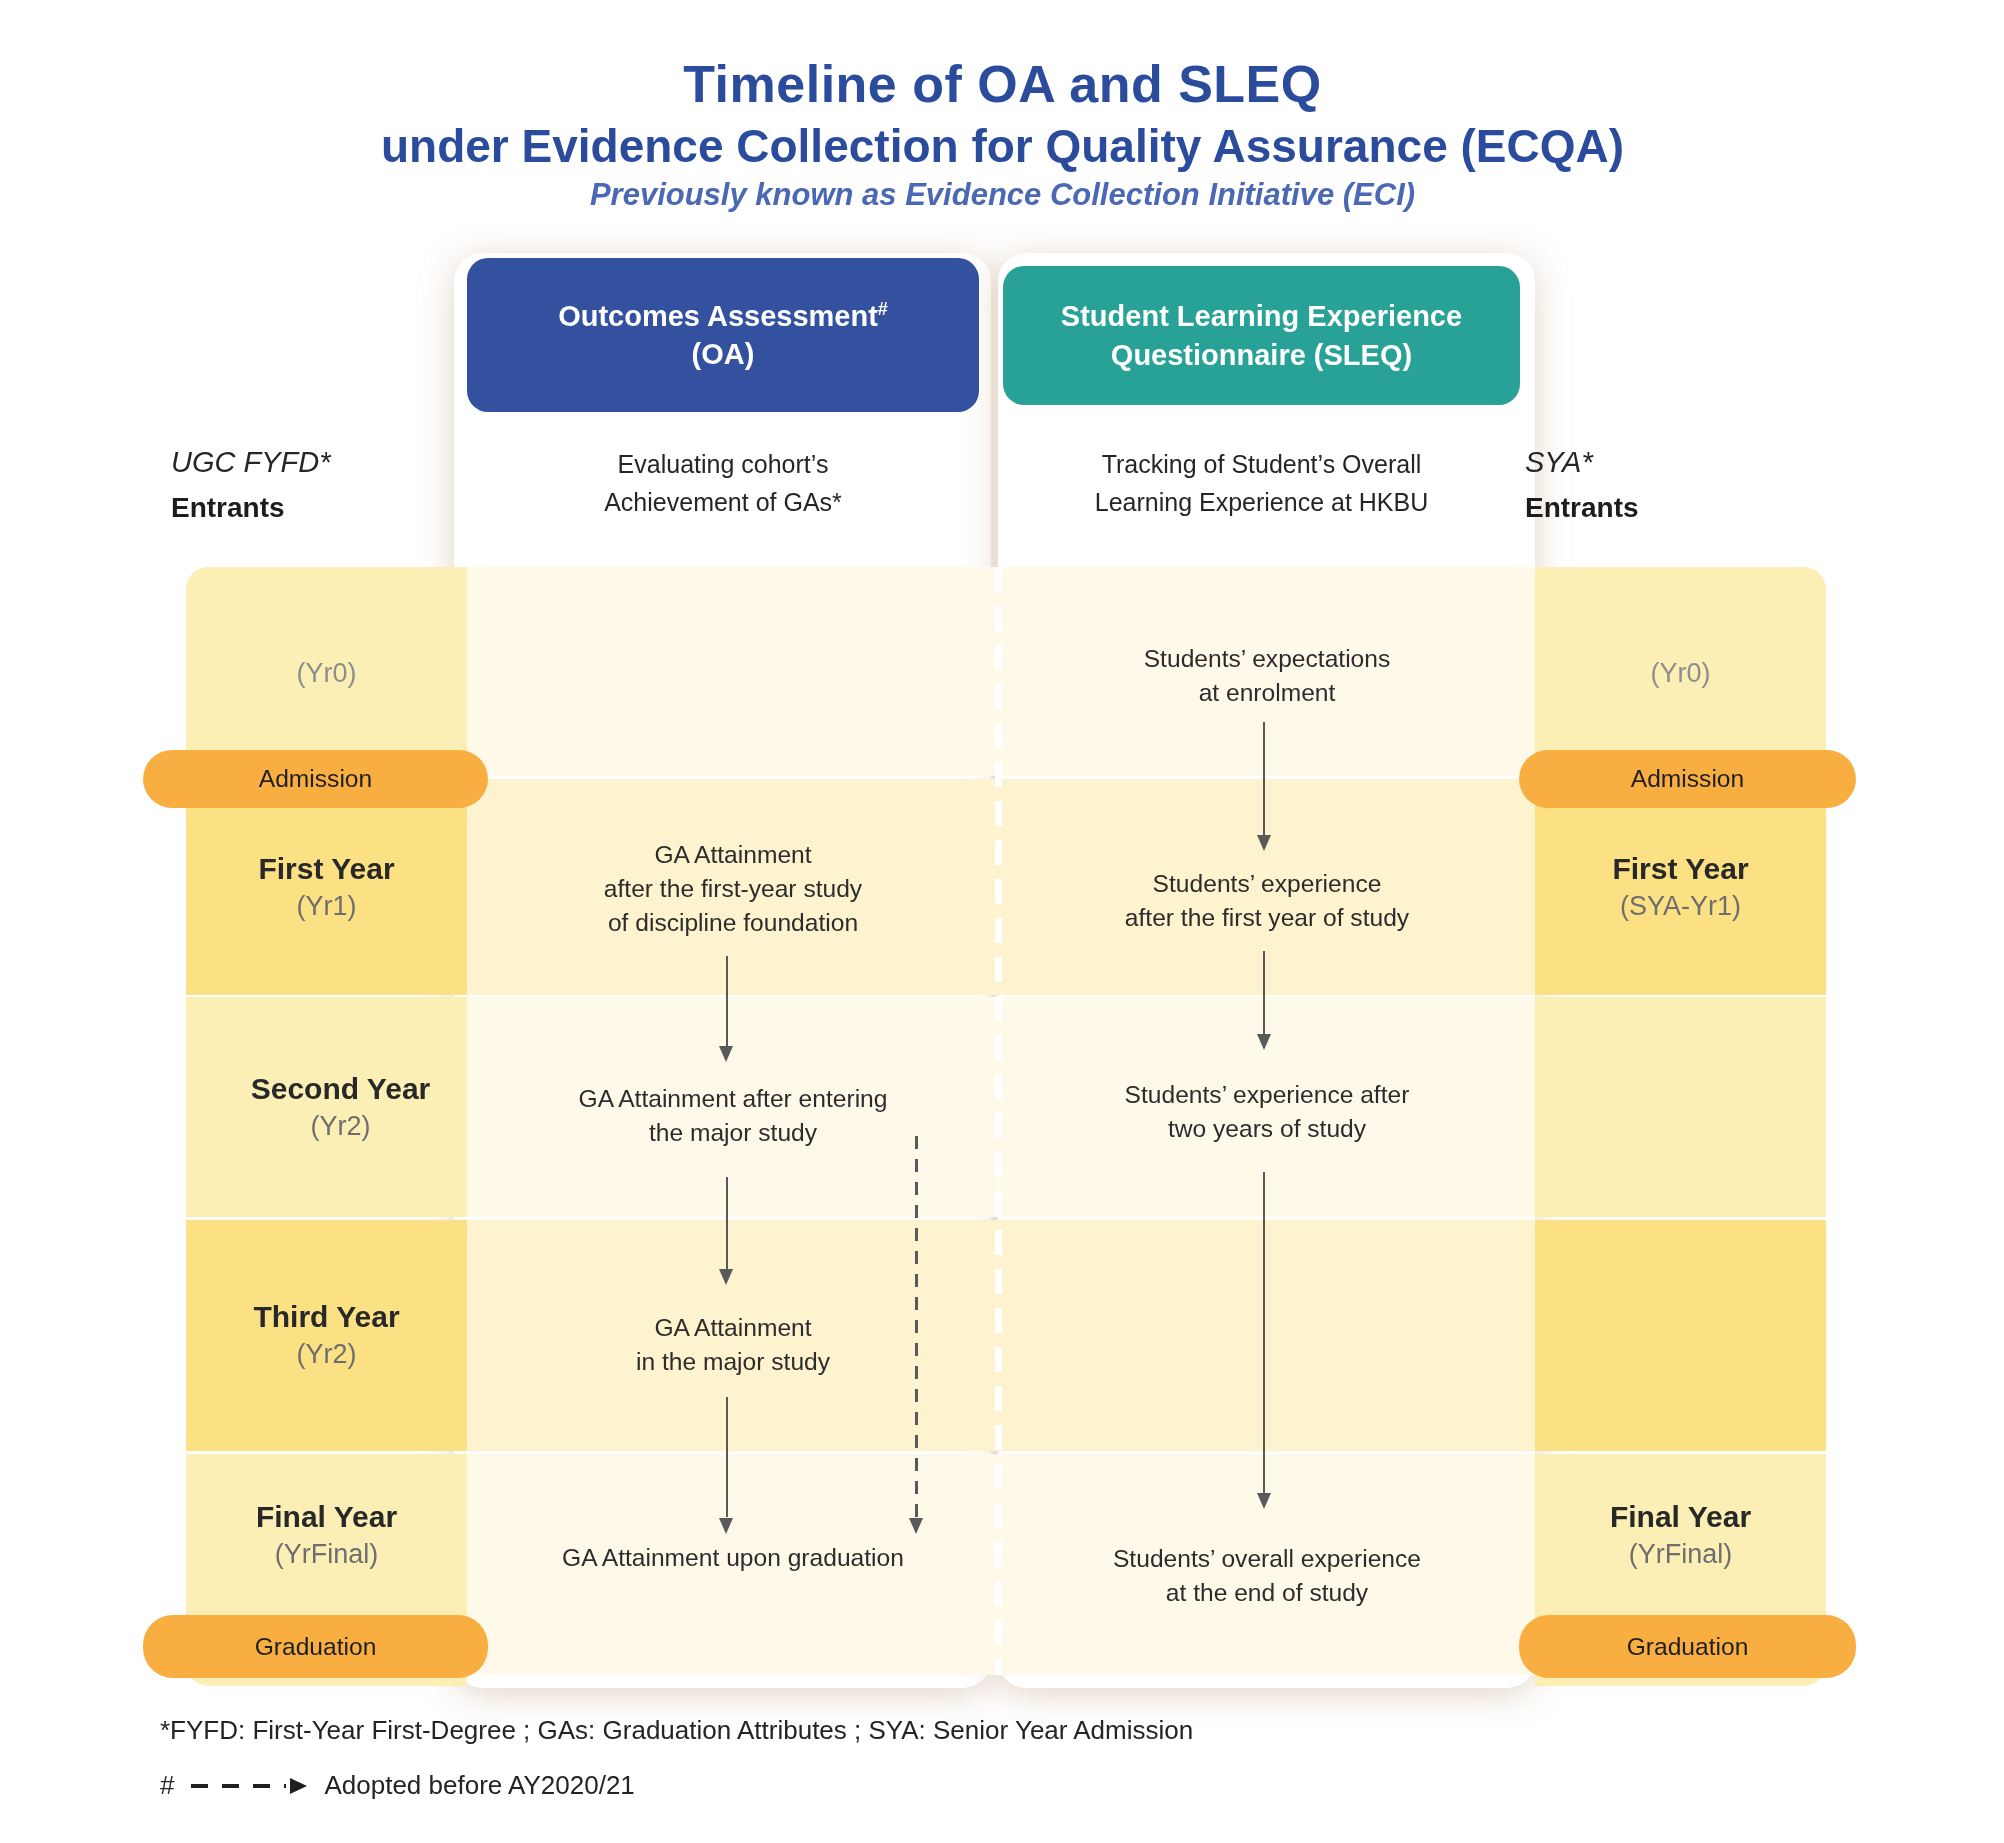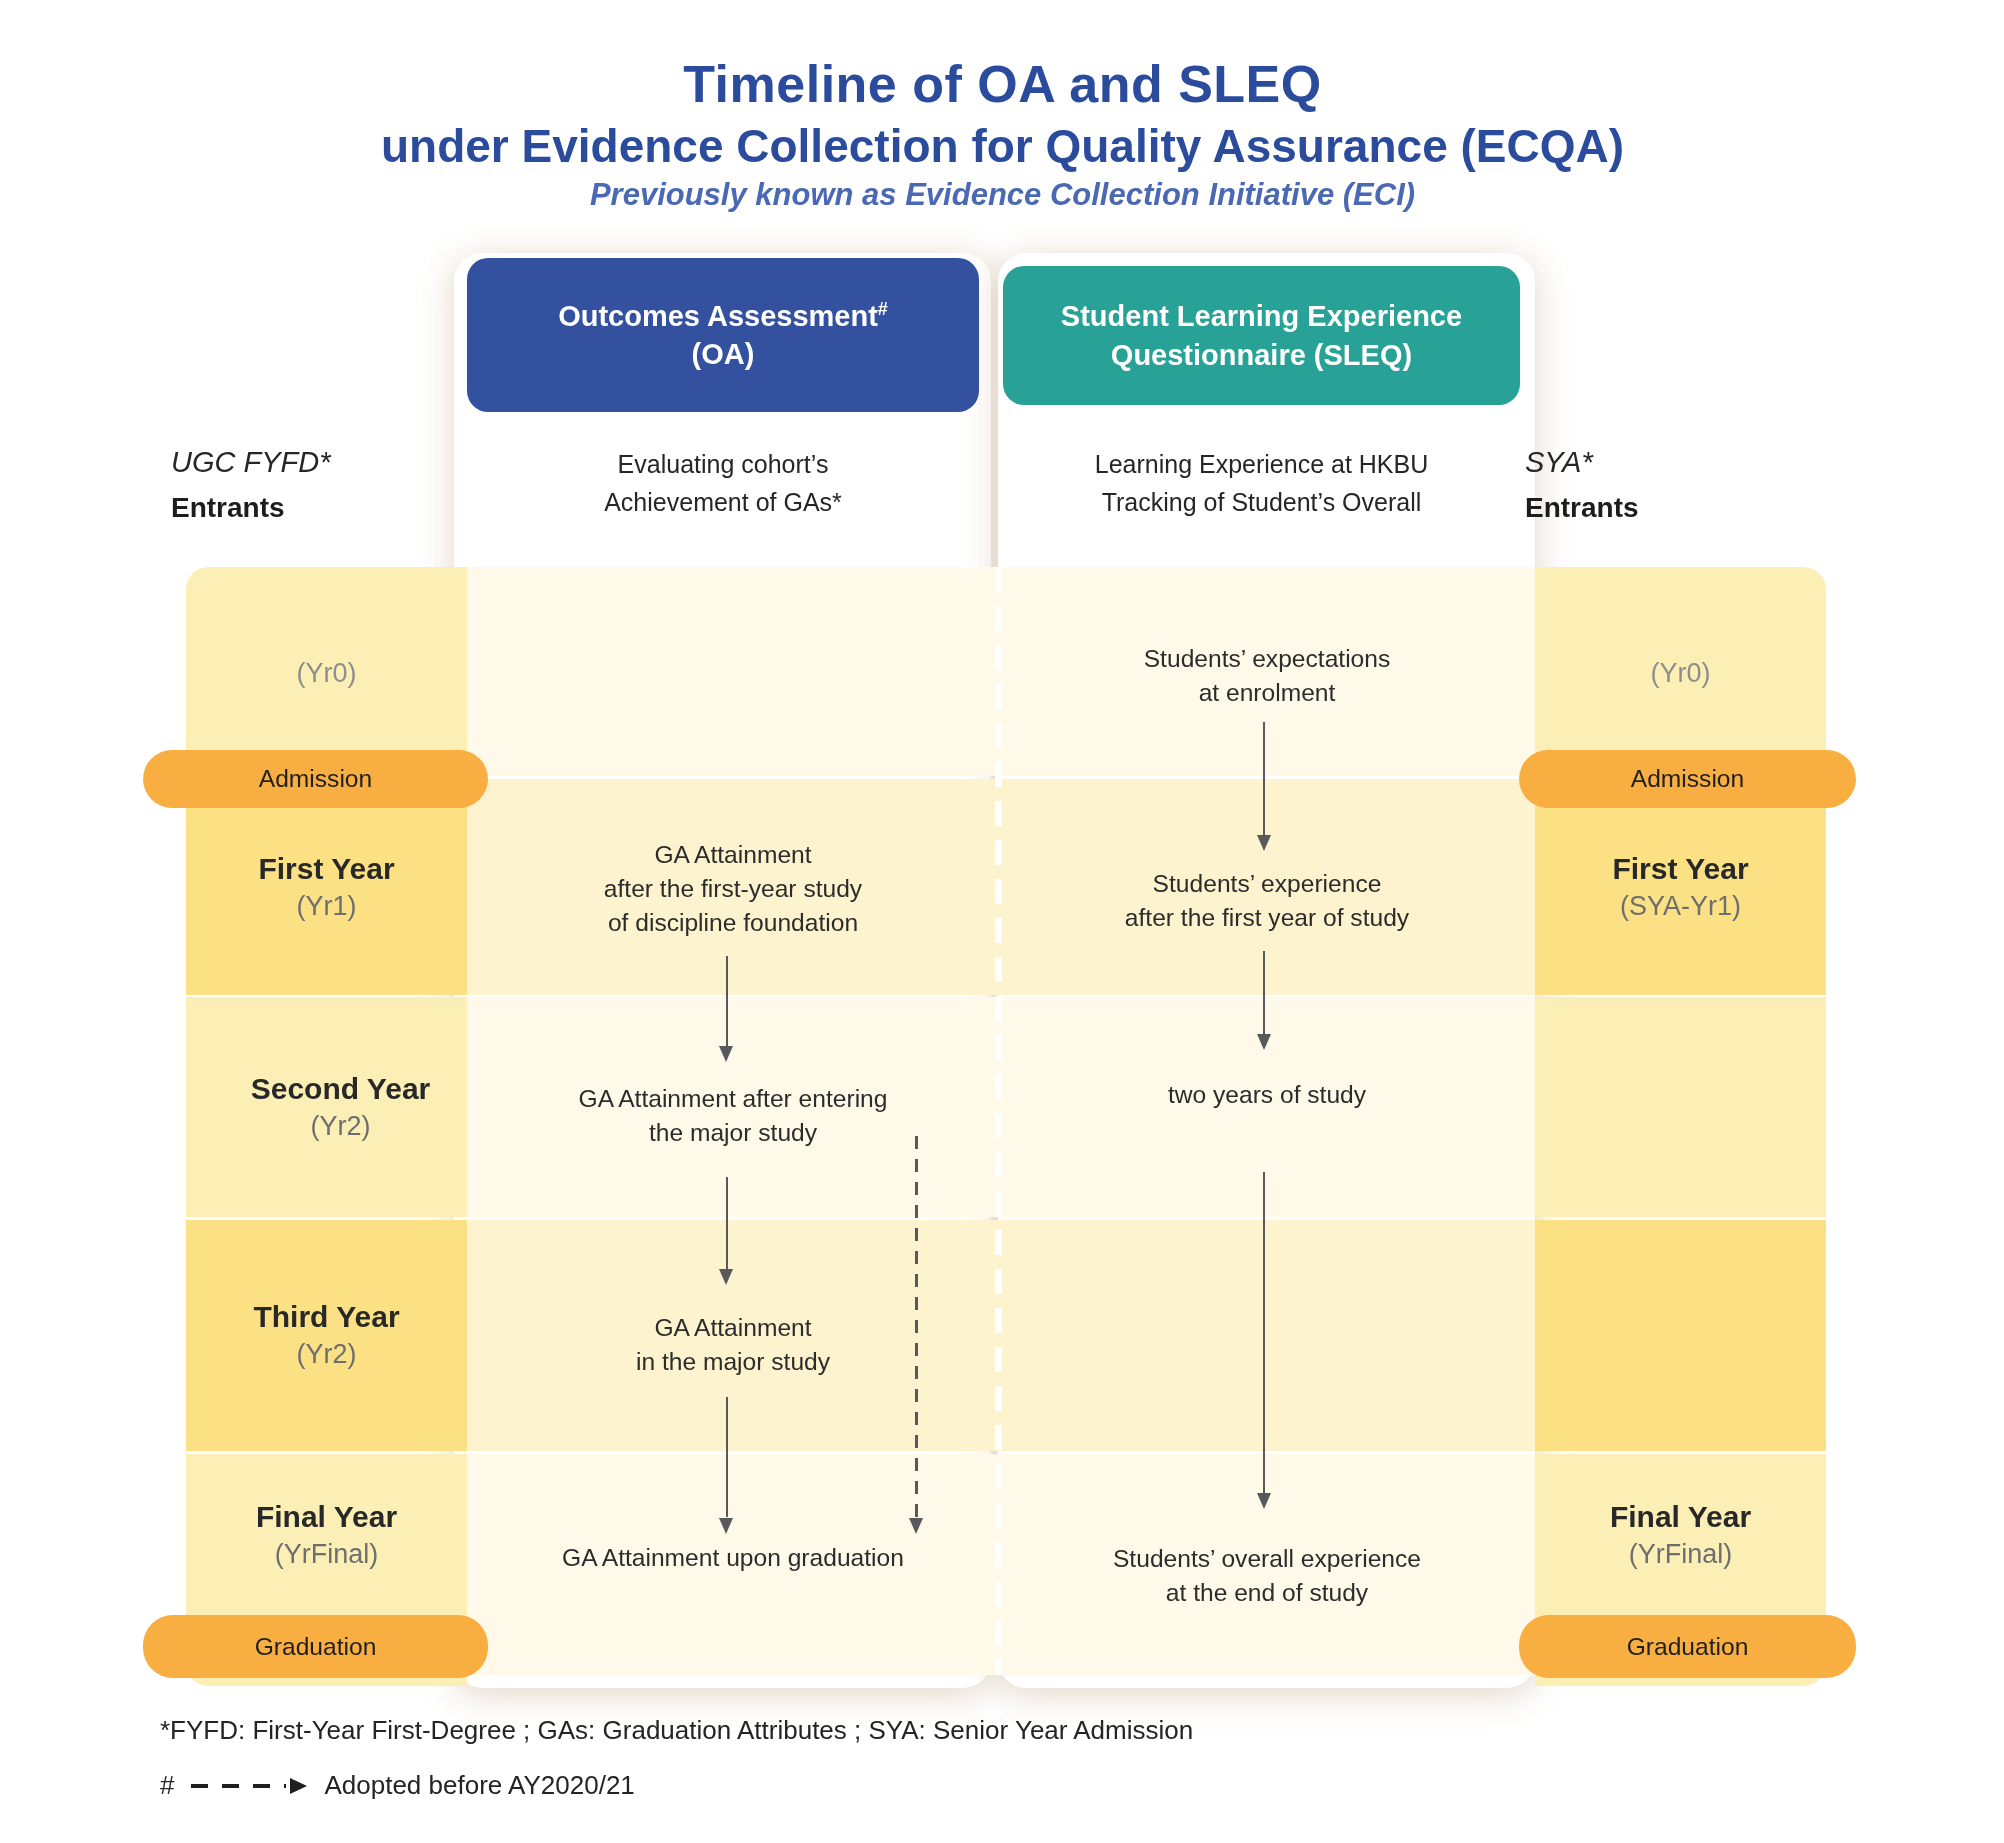--- a/index.html
+++ b/index.html
@@ -107,22 +107,22 @@
   <div class="abs hdr hdr-sleq">
     <span>Student Learning Experience</span>
     <span>Questionnaire (SLEQ)</span>
   </div>
 
   <div class="abs hdr-desc desc-oa">
     <span style="display:block">Evaluating cohort’s</span>
     <span style="display:block">Achievement of GAs*</span>
   </div>
   <div class="abs hdr-desc desc-sleq">
+    <span style="display:block">Tracking of Student’s Overall</span>
     <span style="display:block">Learning Experience at HKBU</span>
-    <span style="display:block">Tracking of Student’s Overall</span>
   </div>
 
   <div class="abs entrants entrants-left">
     <span class="it">UGC FYFD*</span>
     <span class="bd">Entrants</span>
   </div>
   <div class="abs entrants entrants-right">
     <span class="it">SYA*</span>
     <span class="bd">Entrants</span>
   </div>
@@ -203,20 +203,21 @@
 
   <div class="abs ctext" style="left:1016px;top:642px;width:502px;">
     <span>Students’ expectations</span>
     <span>at enrolment</span>
   </div>
   <div class="abs ctext" style="left:1016px;top:867px;width:502px;">
     <span>Students’ experience</span>
     <span>after the first year of study</span>
   </div>
   <div class="abs ctext" style="left:1016px;top:1078px;width:502px;">
+    <span>Students’ experience after</span>
     <span>two years of study</span>
   </div>
   <div class="abs ctext" style="left:1016px;top:1542px;width:502px;">
     <span>Students’ overall experience</span>
     <span>at the end of  study</span>
   </div>
 
   <div class="abs aline" style="left:726px;top:956px;height:90px;"></div>
   <div class="abs ahead" style="left:719px;top:1046px;"></div>
   <div class="abs aline" style="left:726px;top:1177px;height:93px;"></div>

